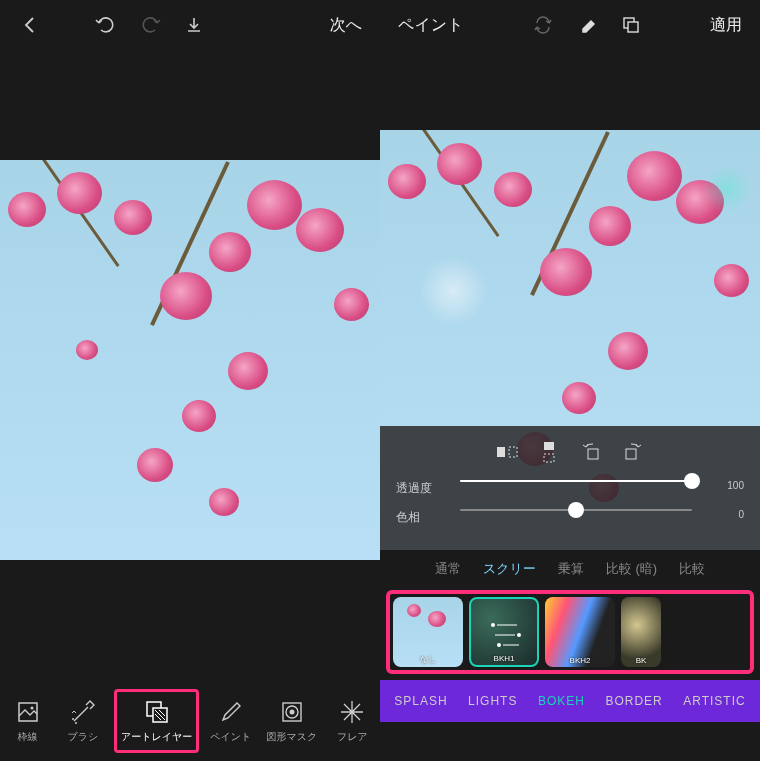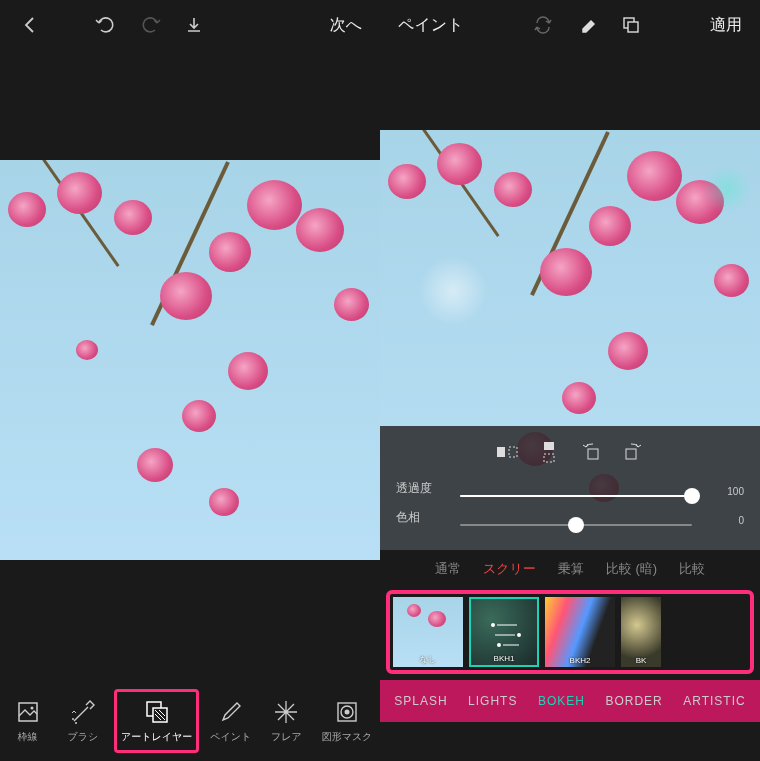--- a/index.html
+++ b/index.html
@@ -15,35 +15,35 @@
 .canvas-right{margin-top:80px;height:420px;background:linear-gradient(180deg,#a8d4e8 0%,#b8dff5 100%);filter:blur(0.3px)}
 .flower{position:absolute;border-radius:50%;background:radial-gradient(circle at 40% 40%,#f5a5c5,#d94d85 60%,#b13d68)}
 .branch{position:absolute;background:#6b5b3a;transform-origin:left center}
 .bottom-tools{position:absolute;bottom:0;left:0;right:0;height:80px;display:flex;align-items:center;justify-content:space-around;background:#1a1a1a}
 .tool{display:flex;flex-direction:column;align-items:center;gap:4px;color:#aaa;font-size:10px;cursor:pointer;padding:4px;min-width:48px}
 .tool-icon{width:28px;height:28px;display:flex;align-items:center;justify-content:center}
 .tool.highlight{border:3px solid #ff2d7a;border-radius:4px;padding:6px 4px}
 .controls-overlay{position:absolute;bottom:0;left:0;right:0;background:rgba(40,40,40,0.85);padding:14px 16px 12px}
 .trans-row{display:flex;gap:10px;justify-content:center;margin-bottom:16px}
 .trans-btn{width:32px;height:24px;display:flex;align-items:center;justify-content:center;color:#ddd;cursor:pointer}
-.slider-row{display:flex;align-items:flex-end;gap:20px;margin-bottom:12px;font-size:13px;color:#ccc}
+.slider-row{display:flex;align-items:flex-start;gap:20px;margin-bottom:12px;font-size:13px;color:#ccc}
 .slider-row .lbl{width:44px;font-size:12px}
 .slider{flex:1;height:2px;background:#888;position:relative;border-radius:1px}
 .slider-fill{position:absolute;left:0;top:0;height:100%;background:#fff;border-radius:1px}
 .slider-thumb{position:absolute;top:50%;width:16px;height:16px;background:#fff;border-radius:50%;transform:translate(-50%,-50%)}
 .slider-row .val{width:32px;text-align:right;font-size:10px}
 .blend-row{display:flex;gap:22px;justify-content:center;font-size:13px;color:#888;padding:10px 0 6px;background:#1a1a1a}
 .blend-row span{cursor:pointer}
-.blend-row .active{color:#ef4444}
+.blend-row .active{color:#7dd3fc}
 .thumbs-wrap{padding:6px;background:#1a1a1a}
 .thumbs{display:flex;gap:6px;border:4px solid #ff2d7a;border-radius:6px;padding:3px;overflow:hidden}
-.thumb{width:70px;height:70px;position:relative;cursor:pointer;flex-shrink:0;background:#333;border-radius:0;overflow:hidden}
+.thumb{width:70px;height:70px;position:relative;cursor:pointer;flex-shrink:0;background:#333;border-radius:8px;overflow:hidden}
 .thumb.sel{border:2px solid #1bd4b8}
 .thumb-lbl{position:absolute;bottom:2px;left:0;right:0;text-align:center;font-size:8px;color:#fff;text-shadow:0 0 2px #000}
-.cat-row{display:flex;justify-content:space-around;padding:14px 4px;font-size:12px;color:#ccc;background:#be185d;letter-spacing:1px}
+.cat-row{display:flex;justify-content:space-around;padding:14px 4px;font-size:12px;color:#ccc;background:#6d28d9;letter-spacing:1px}
 .cat-row span{cursor:pointer}
 .cat-row .active{color:#1bd4b8}
 svg{display:block}
 .th-none{background:linear-gradient(180deg,#a8d4e8,#b8dff5)}
 .th-bkh1{background:radial-gradient(circle at 30% 30%,#3a6b5a,#1a2a2a)}
 .th-bkh2{background:linear-gradient(110deg,#ffcc33 0%,#ff5577 25%,#5599ff 50%,#222 70%)}
 .th-bkh3{background:linear-gradient(140deg,#2a1a1a,#4a2a2a 40%,#1a1a2a);position:relative}
 .th-bk{background:radial-gradient(circle at 40% 40%,#d4c890,#3a3a2a 70%)}
 </style>
 </head>
@@ -129,35 +129,35 @@
     <div class="tool">
       <div class="tool-icon">
         <svg width="24" height="24" viewBox="0 0 24 24">
             <path d="M18 3 L21 6 L9 18 L4 20 L6 15 Z" stroke="#ccc" stroke-width="1.4" fill="none"></path>
           </svg>
       </div>
       <span>ペイント</span>
     </div>
     <div class="tool">
       <div class="tool-icon">
-        <svg width="26" height="26" viewBox="0 0 26 26">
-            <path d="M13 2 L13 24 M2 13 L24 13 M5 5 L21 21 M21 5 L5 21" stroke="#ccc" stroke-width="1.3"></path>
-          </svg>
-      </div>
-      <span>フレア</span>
-    </div>
-    <div class="tool">
-      <div class="tool-icon">
         <svg width="24" height="24" viewBox="0 0 24 24">
             <rect x="3" y="3" width="18" height="18" stroke="#ccc" stroke-width="1.4" fill="none"></rect>
             <circle cx="12" cy="12" r="6" stroke="#ccc" stroke-width="1.4" fill="none"></circle>
             <circle cx="12" cy="12" r="2.5" fill="#ccc"></circle>
           </svg>
       </div>
       <span>図形マスク</span>
+    </div>
+    <div class="tool">
+      <div class="tool-icon">
+        <svg width="26" height="26" viewBox="0 0 26 26">
+            <path d="M13 2 L13 24 M2 13 L24 13 M5 5 L21 21 M21 5 L5 21" stroke="#ccc" stroke-width="1.3"></path>
+          </svg>
+      </div>
+      <span>フレア</span>
     </div>
   </div>
 </div>
 
 <div class="panel">
   <div class="topbar">
     <div class="text-btn">ペイント</div>
     <div class="spacer"></div>
     <div class="icon-btn dis">
       <svg width="20" height="20" viewBox="0 0 20 20">

